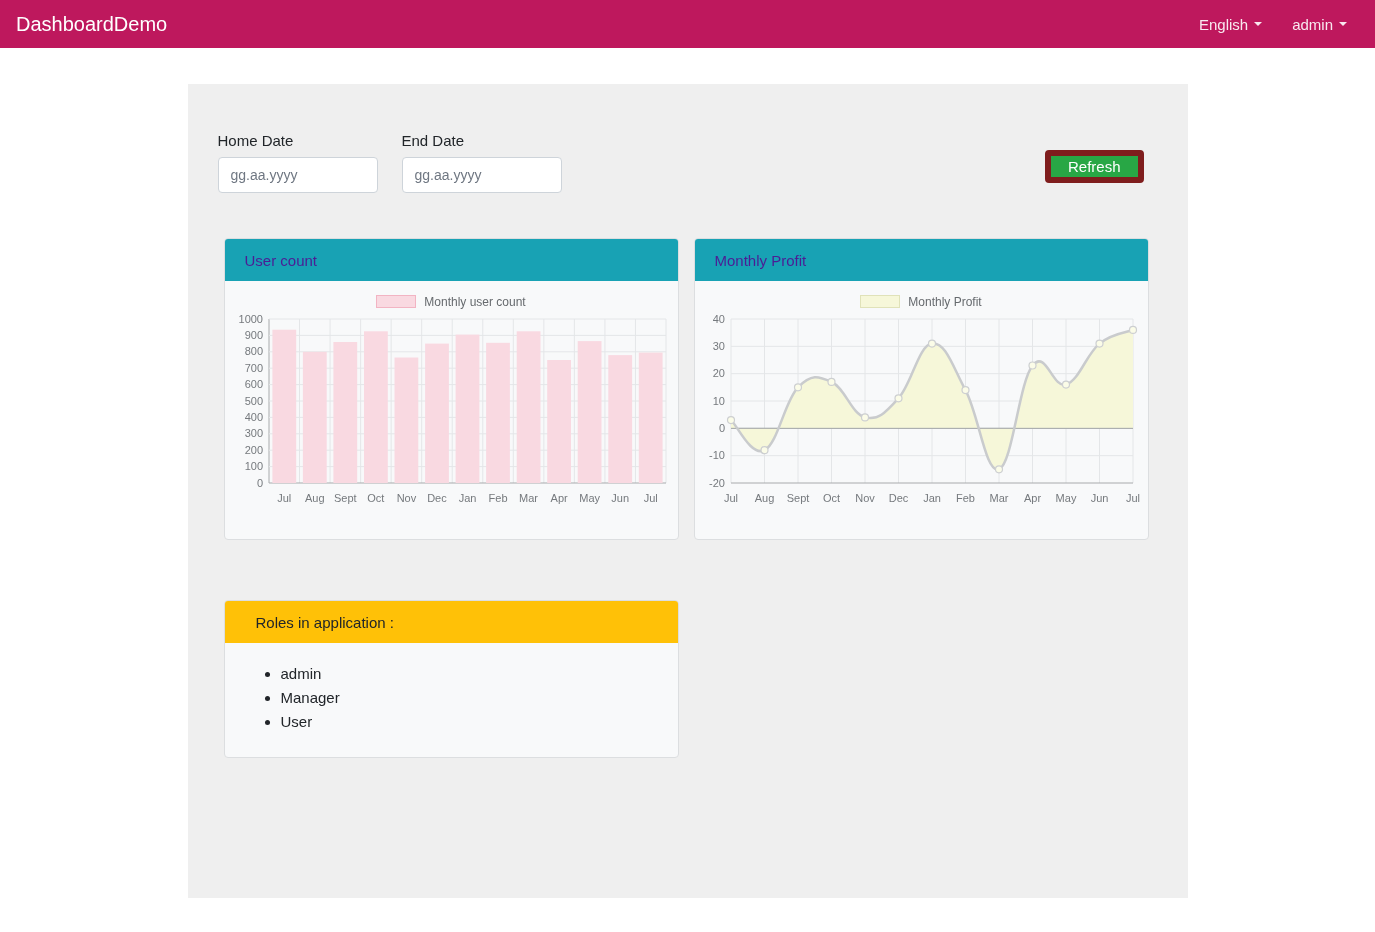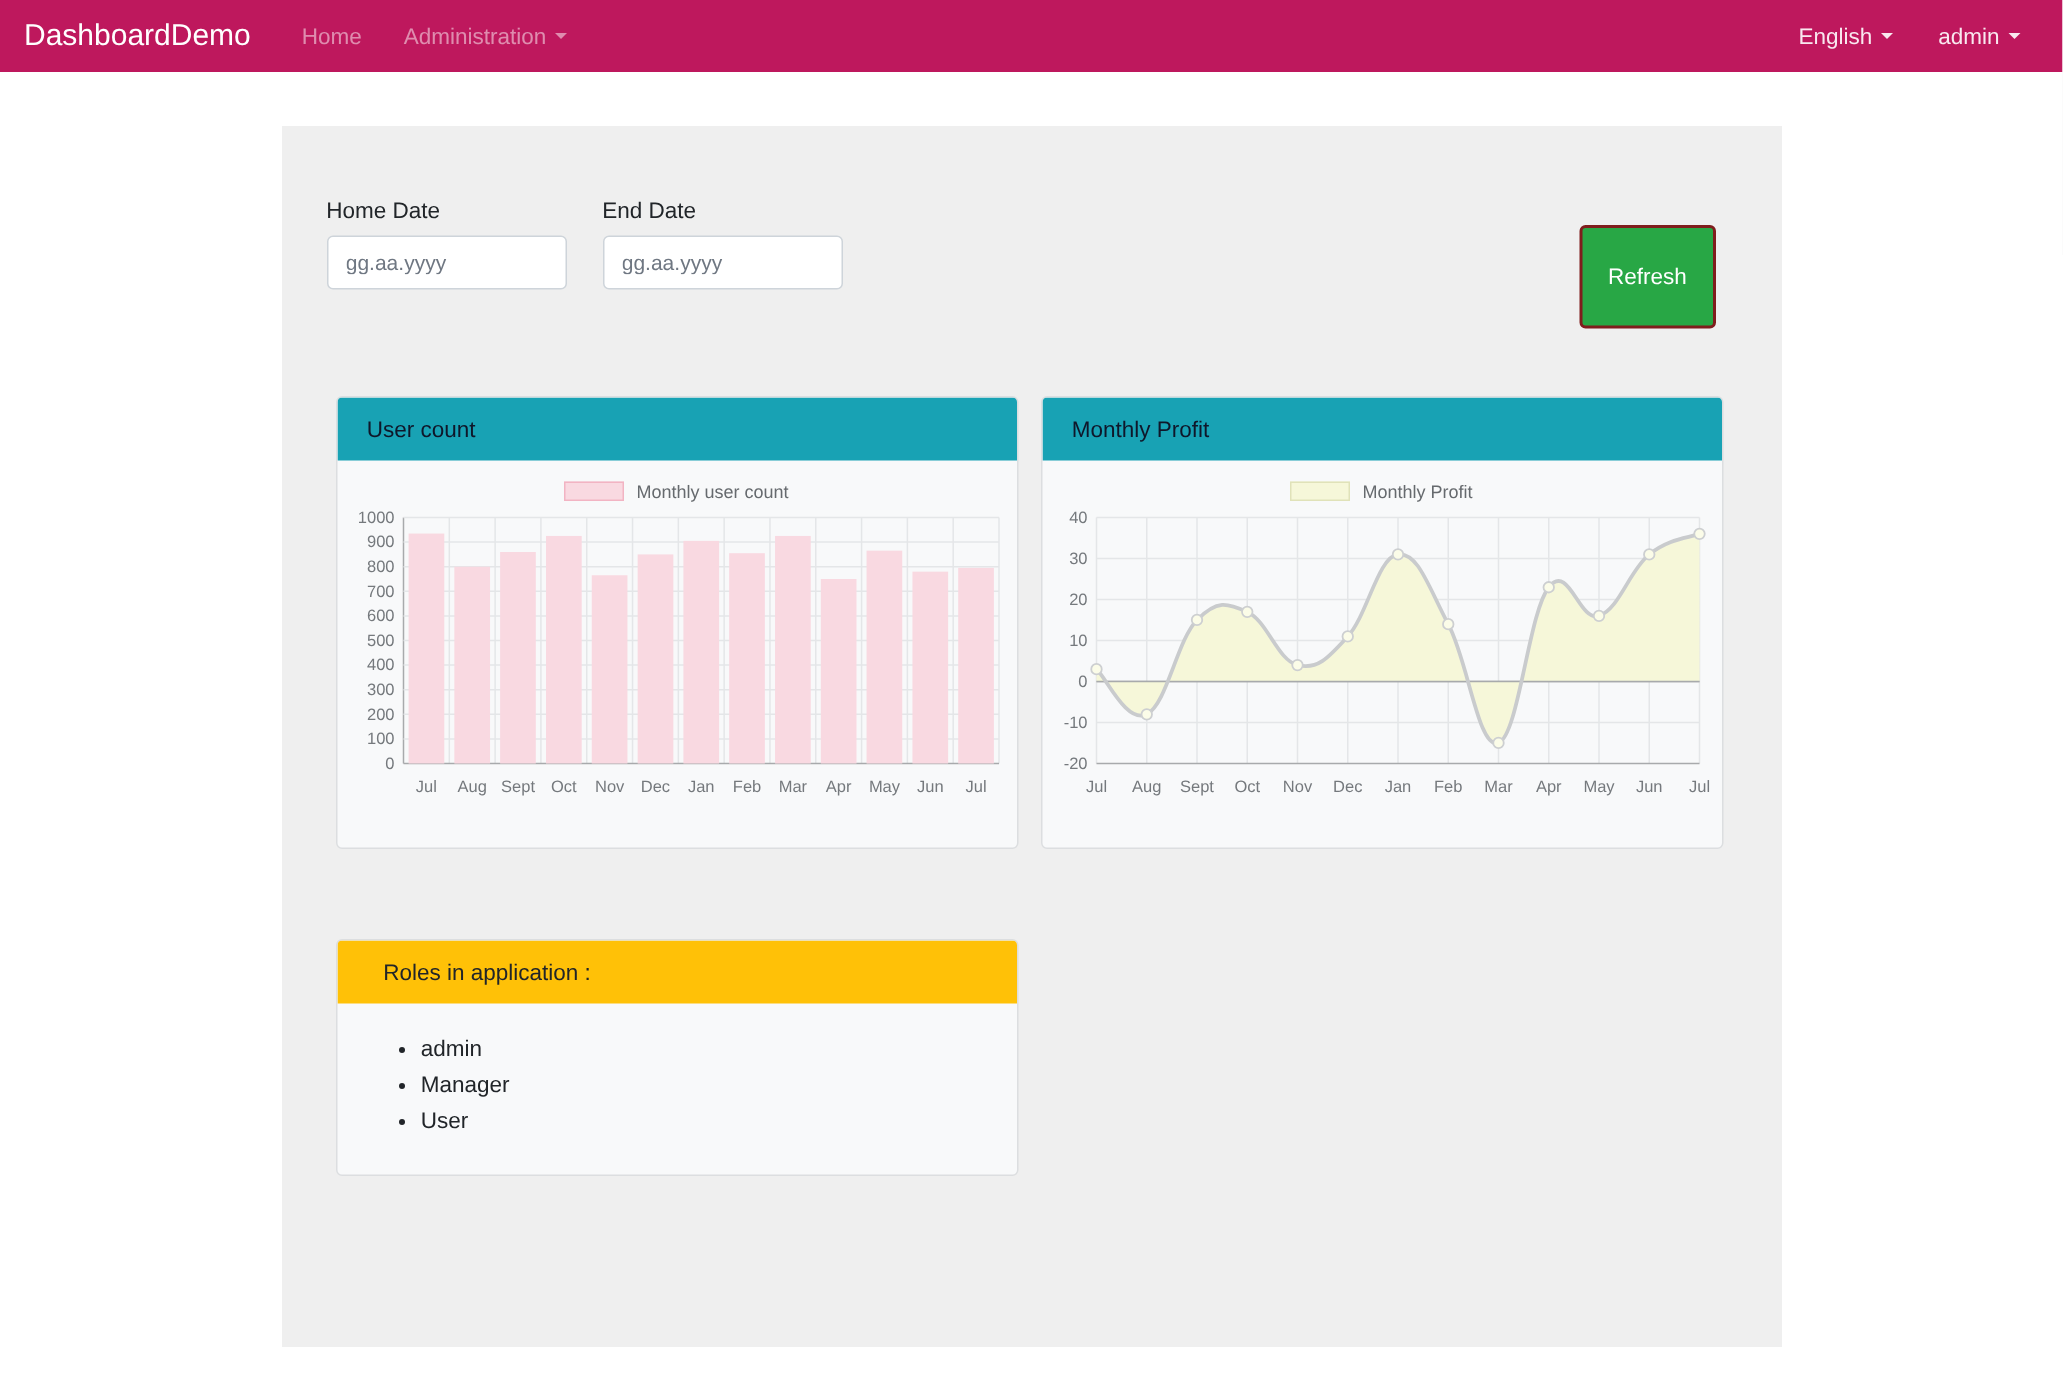--- a/index.html
+++ b/index.html
@@ -25,31 +25,31 @@
 
   
   .filter-row { display: flex; align-items: flex-start; padding: 0; margin-bottom: 45px; }
   .form-group { width: 160px; margin-right: 30px; margin-left: -6px; }
   .form-group label { display: block; font-size: 15px; margin-bottom: 8px; color: #212529; }
   .form-group input { width: 160px; height: 36px; border: 1px solid #ced4da;
     border-radius: 4px; background: #fff; padding: 12px 12px; font-size: 14px;
     color: #495057; font-family: "Liberation Sans", sans-serif; }
   .form-group input::placeholder { color: #6f7782; }
   .btn-refresh { margin-left: auto; margin-top: 18px; margin-right: 8px;
-    background: #28a745; color: #fff; border: 2px solid #7f1d1d; border-radius: 4px;
-    font-size: 15px; padding: 24px 17px; cursor: pointer;
+    background: #28a745; color: #fff; border: 6px solid #7f1d1d; border-radius: 4px;
+    font-size: 15px; padding: 2px 17px; cursor: pointer;
     font-family: "Liberation Sans", sans-serif; }
 
   
   .charts-row { display: flex; gap: 15px; margin-bottom: 60px; }
   .card { width: 455px; background: #f8f9fa; border: 1px solid #dcdee0;
     border-radius: 4px; overflow: hidden; }
   .card-header { height: 42px; display: flex; align-items: center; padding: 0 20px;
     font-size: 15px; }
-  .card-header.teal { background: #18a2b4; color: #0f172a; }
+  .card-header.teal { background: #18a2b4; color: #4c1d95; }
   .card-header.yellow { background: #ffc107; color: #212529; padding-left: 31px; }
   .chart-card .card-body { padding: 12px 8px 12px 8px; height: 258px; }
 
   .legend { display: flex; justify-content: center; align-items: flex-start; gap: 8px;
     margin: 2px 0 4px 0; }
   .legend .swatch { width: 40px; height: 13px; border: 1px solid; display: inline-block; }
   .legend .legend-label { font-size: 12px; color: #666a6e; }
   svg.chart { display: block; width: 439px; height: 198px; }
   svg.chart text { font-family: "Liberation Sans", sans-serif; font-size: 11px;
     fill: #75797d; }
@@ -57,29 +57,20 @@
   
   .roles-card .card-body { padding: 16px 20px 20px 20px; min-height: 109px; }
   .roles-card ul { margin: 6px 0 6px 0; padding-left: 36px; }
   .roles-card li { font-size: 15px; color: #212529; margin-bottom: 7px; }
 </style>
 </head>
 <body>
 
 <nav class="navbar">
   <div class="brand">DashboardDemo</div>
-  <div class="nav-left">
-    <a class="nav-link">
-      <span>Home</span>
-    </a>
-    <a class="nav-link">
-      <span>Administration</span>
-      <span class="caret"></span>
-    </a>
-  </div>
   <div class="nav-right">
     <a class="nav-link">
       <span>English</span>
       <span class="caret"></span>
     </a>
     <a class="nav-link">
       <span>admin</span>
       <span class="caret"></span>
     </a>
   </div>

